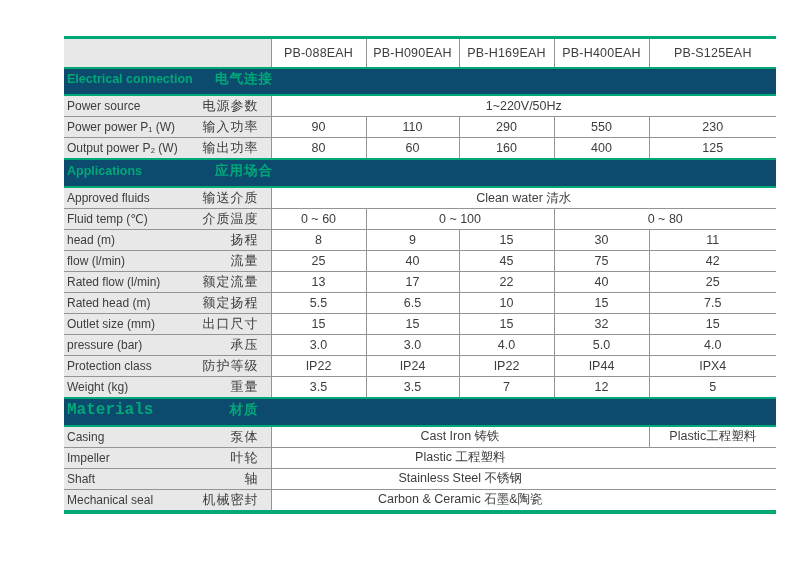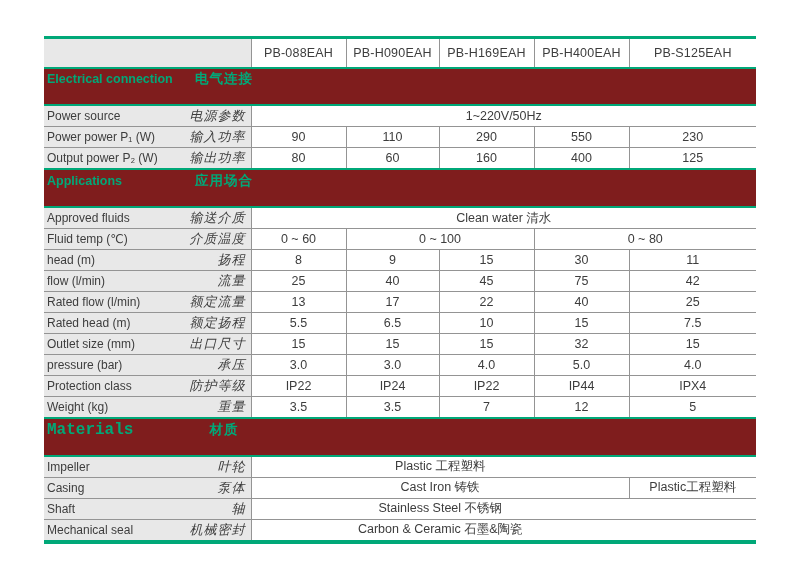--- a/index.html
+++ b/index.html
@@ -8,56 +8,56 @@
     --ink:#3d3d3d;
     --label-bg:#e8e8e8;
   }
   *{box-sizing:border-box;}
   html,body{margin:0;padding:0;}
   body{
     width:790px;height:571px;background:#ffffff;overflow:hidden;
     font-family:"Liberation Sans","DejaVu Sans",sans-serif;color:var(--ink);
     position:relative;
   }
-  .sheet{position:absolute;left:44px;top:36px;}
+  .sheet{position:absolute;left:64px;top:36px;}
   table.spec{
     border-collapse:collapse;table-layout:fixed;width:712px;
     border-top:3px solid var(--green);
     border-bottom:4px solid var(--green);
   }
   
   tr.hdr td{height:30px;border-bottom:2px solid var(--green);}
   td.hdr-blank{background:var(--label-bg);}
   td.model{
     text-align:center;font-size:12.5px;letter-spacing:.2px;color:var(--ink);
     border-left:1px solid var(--line);background:#fff;
   }
   
   tr.section td{
-    height:17px;background:#7f1d1d;
+    height:17px;background:#0c4a6e;
     border-top:2px solid var(--green);
     border-bottom:2px solid var(--green);
-    padding:1px 0 16px 0;white-space:nowrap;
+    padding:1px 0 6px 0;white-space:nowrap;
   }
   .sec-en{
     display:inline-block;width:138px;padding-left:3px;
     color:var(--green);font-weight:bold;font-size:12.5px;vertical-align:middle;
   }
   .sec-en.mono{
     font-family:"Liberation Mono","DejaVu Sans Mono",monospace;font-size:16px;
   }
   .sec-zh{
     display:inline-block;width:84px;text-align:center;letter-spacing:1px;
     color:var(--green);font-weight:bold;font-size:13.5px;vertical-align:middle;
   }
   
   tr.data td{height:20px;border-top:1px solid var(--line);}
   td.lbl{background:var(--label-bg);}
   td.en{font-size:12px;padding-left:3px;white-space:nowrap;}
-  td.zh{font-size:13px;text-align:right;padding-right:5px;letter-spacing:1px;white-space:nowrap;font-style:italic;}
+  td.zh{font-size:13px;text-align:right;padding-right:12px;letter-spacing:1px;white-space:nowrap;}
   td.val{
     text-align:center;font-size:12.5px;color:var(--ink);
     border-left:1px solid var(--line);background:#fff;white-space:nowrap;
   }
   td.val-empty{border-left:none;background:#fff;}
   td.no-right{border-right:none;}
 </style>
 </head>
 <body>
 
@@ -217,34 +217,34 @@
     <td class="val">5</td>
   </tr>
 
   <tr class="section">
     <td colspan="7">
       <span class="sec-en mono">Materials</span><span class="sec-zh">材质</span>
     </td>
   </tr>
 
   <tr class="data">
+    <td class="lbl en">Casing</td>
+    <td class="lbl zh">泵体</td>
+    <td class="val" colspan="4">Cast Iron 铸铁</td>
+    <td class="val">Plastic工程塑料</td>
+  </tr>
+
+  <tr class="data">
     <td class="lbl en">Impeller</td>
     <td class="lbl zh">叶轮</td>
     <td class="val no-right" colspan="4">Plastic  工程塑料</td>
     <td class="val-empty"></td>
   </tr>
 
   <tr class="data">
-    <td class="lbl en">Casing</td>
-    <td class="lbl zh">泵体</td>
-    <td class="val" colspan="4">Cast Iron 铸铁</td>
-    <td class="val">Plastic工程塑料</td>
-  </tr>
-
-  <tr class="data">
     <td class="lbl en">Shaft</td>
     <td class="lbl zh">轴</td>
     <td class="val no-right" colspan="4">Stainless Steel 不锈钢</td>
     <td class="val-empty"></td>
   </tr>
 
   <tr class="data">
     <td class="lbl en">Mechanical seal</td>
     <td class="lbl zh">机械密封</td>
     <td class="val no-right" colspan="4">Carbon &amp; Ceramic 石墨&amp;陶瓷</td>

